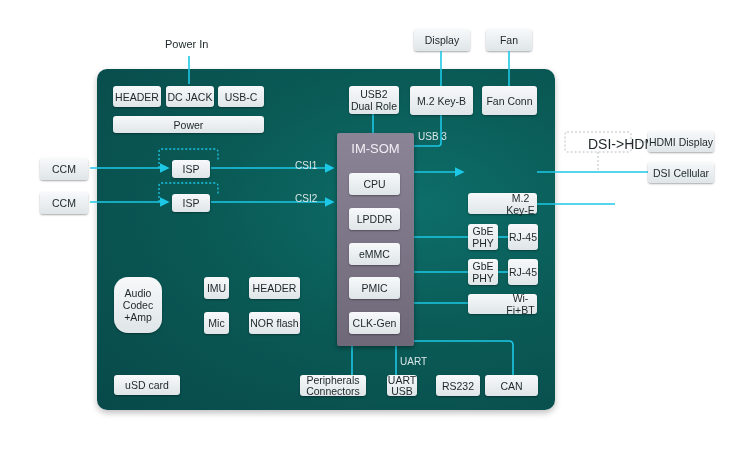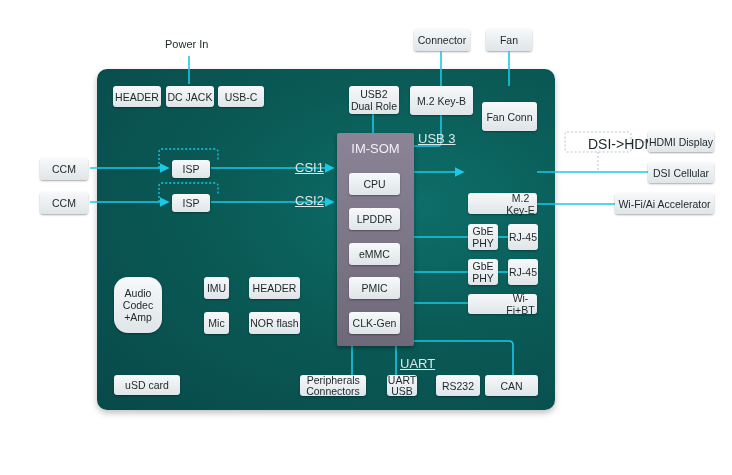--- a/index.html
+++ b/index.html
@@ -20,30 +20,30 @@
     display:flex; align-items:center; justify-content:center; text-align:center;
     white-space:pre-line;
   }
   .som {
     position:absolute; left:337px; top:133px; width:77px; height:213px;
     background: linear-gradient(#8b8497, #6f6878);
     border-radius:2px; box-shadow: 0 2px 4px rgba(0,0,0,0.35);
   }
   .som-title { position:absolute; left:0; right:0; top:8px; text-align:center; color:#f2f0f5; font-size:13px; }
   .label { position:absolute; font-size:11px; color:#1d2628; }
-  .small { position:absolute; font-size:13px; color:#dbe8e8;text-decoration:underline; }
+  .small { position:absolute; font-size:10px; color:#dbe8e8; }
   svg.wires { position:absolute; left:0; top:0; width:732px; height:475px; pointer-events:none; }
 </style>
 </head>
 <body>
 
 <div id="diagram">
 
   <div class="label" style="left:165px;top:38px;">Power In</div>
-  <div class="box" style="left:414px;top:29px;width:56px;height:22px;">Connector</div>
+  <div class="box" style="left:414px;top:29px;width:56px;height:22px;">Display</div>
   <div class="box" style="left:486px;top:29px;width:46px;height:22px;">Fan</div>
 
   <div class="board"></div>
 
   <svg class="wires">
     <defs>
       <marker id="arr" markerWidth="6" markerHeight="6" refX="5" refY="3" orient="auto">
         <path d="M0,0 L6,3 L0,6 z" fill="#1cc8e6"></path>
       </marker>
     </defs>
@@ -76,25 +76,26 @@
     <g stroke="#b9c1c4" stroke-width="1" fill="none" stroke-dasharray="2,2">
       <rect x="565" y="132" width="66" height="20" rx="2"></rect>
       <line x1="631" y1="142" x2="648" y2="142"></line>
       <line x1="598" y1="152" x2="598" y2="172"></line>
     </g>
   </svg>
 
   <div class="box" style="left:113px;top:86px;width:48px;height:21px;">HEADER</div>
   <div class="box" style="left:166px;top:86px;width:48px;height:21px;">DC JACK</div>
   <div class="box" style="left:218px;top:86px;width:46px;height:21px;">USB-C</div>
+  <div class="box" style="left:113px;top:116px;width:151px;height:17px;">Power</div>
 
   <div class="box" style="left:349px;top:86px;width:50px;height:28px;">USB2
 Dual Role</div>
   <div class="box" style="left:410px;top:86px;width:63px;height:29px;">M.2 Key-B</div>
-  <div class="box" style="left:482px;top:86px;width:55px;height:29px;margin-top:16px;">Fan Conn</div>
+  <div class="box" style="left:482px;top:86px;width:55px;height:29px;">Fan Conn</div>
   <div class="small" style="left:418px;top:131px;">USB 3</div>
 
   <div class="box" style="left:40px;top:158px;width:48px;height:22px;">CCM</div>
   <div class="box" style="left:40px;top:192px;width:48px;height:22px;">CCM</div>
   <div class="box" style="left:172px;top:160px;width:38px;height:18px;">ISP</div>
   <div class="box" style="left:172px;top:194px;width:38px;height:18px;">ISP</div>
   <div class="small" style="left:295px;top:160px;">CSI1</div>
   <div class="small" style="left:295px;top:193px;">CSI2</div>
 
   <div class="som">
@@ -111,31 +112,30 @@
 PHY</div>
   <div class="box" style="left:508px;top:224px;width:30px;height:26px;">RJ-45</div>
   <div class="box" style="left:468px;top:259px;width:30px;height:26px;">GbE
 PHY</div>
   <div class="box" style="left:508px;top:259px;width:30px;height:26px;">RJ-45</div>
   <div class="box" style="left:468px;top:294px;width:69px;height:20px;padding-left:36px;">Wi-Fi+BT</div>
 
   <div class="label" style="left:572px;top:136px;font-size:14px;padding-left:16px;">DSI-&gt;HDMI</div>
   <div class="box" style="left:648px;top:131px;width:66px;height:21px;">HDMI Display</div>
   <div class="box" style="left:648px;top:162px;width:66px;height:21px;">DSI Cellular</div>
-  <div class="box" style="left:615px;top:193px;width:99px;height:21px;">Wi-Fi/Ai Accelerator</div>
 
   <div class="box" style="left:114px;top:277px;width:48px;height:56px;border-radius:14px;">Audio
 Codec
 +Amp</div>
   <div class="box" style="left:204px;top:277px;width:25px;height:22px;">IMU</div>
   <div class="box" style="left:249px;top:277px;width:51px;height:22px;">HEADER</div>
   <div class="box" style="left:204px;top:312px;width:25px;height:22px;">Mic</div>
   <div class="box" style="left:249px;top:312px;width:51px;height:22px;">NOR flash</div>
   <div class="box" style="left:114px;top:375px;width:66px;height:20px;">uSD card</div>
 
-  <div class="box" style="left:300px;top:375px;width:66px;height:21px;line-height:11px;text-align:right;">Peripherals
+  <div class="box" style="left:300px;top:375px;width:66px;height:21px;line-height:11px;">Peripherals
 Connectors</div>
   <div class="box" style="left:387px;top:375px;width:30px;height:21px;line-height:11px;">UART
 USB</div>
   <div class="box" style="left:436px;top:375px;width:44px;height:21px;">RS232</div>
   <div class="box" style="left:485px;top:375px;width:53px;height:21px;">CAN</div>
   <div class="small" style="left:400px;top:356px;">UART</div>
 </div>
 
 </body></html>

